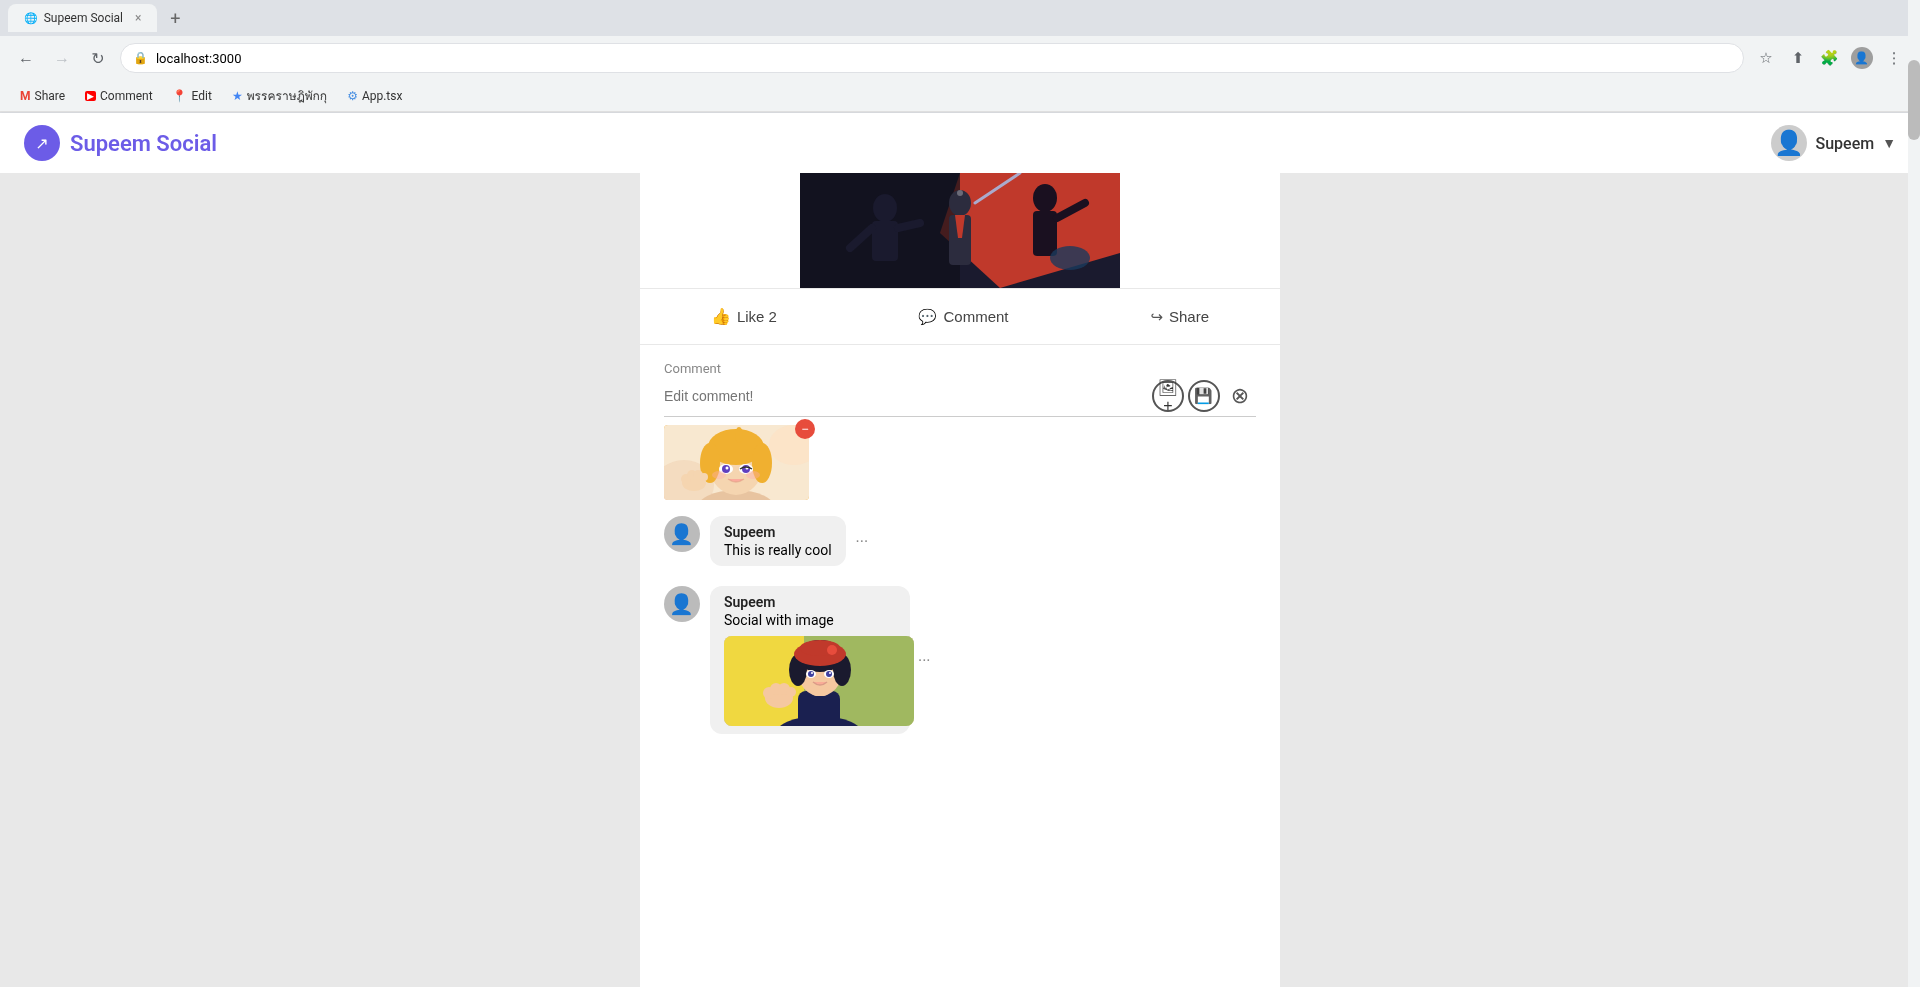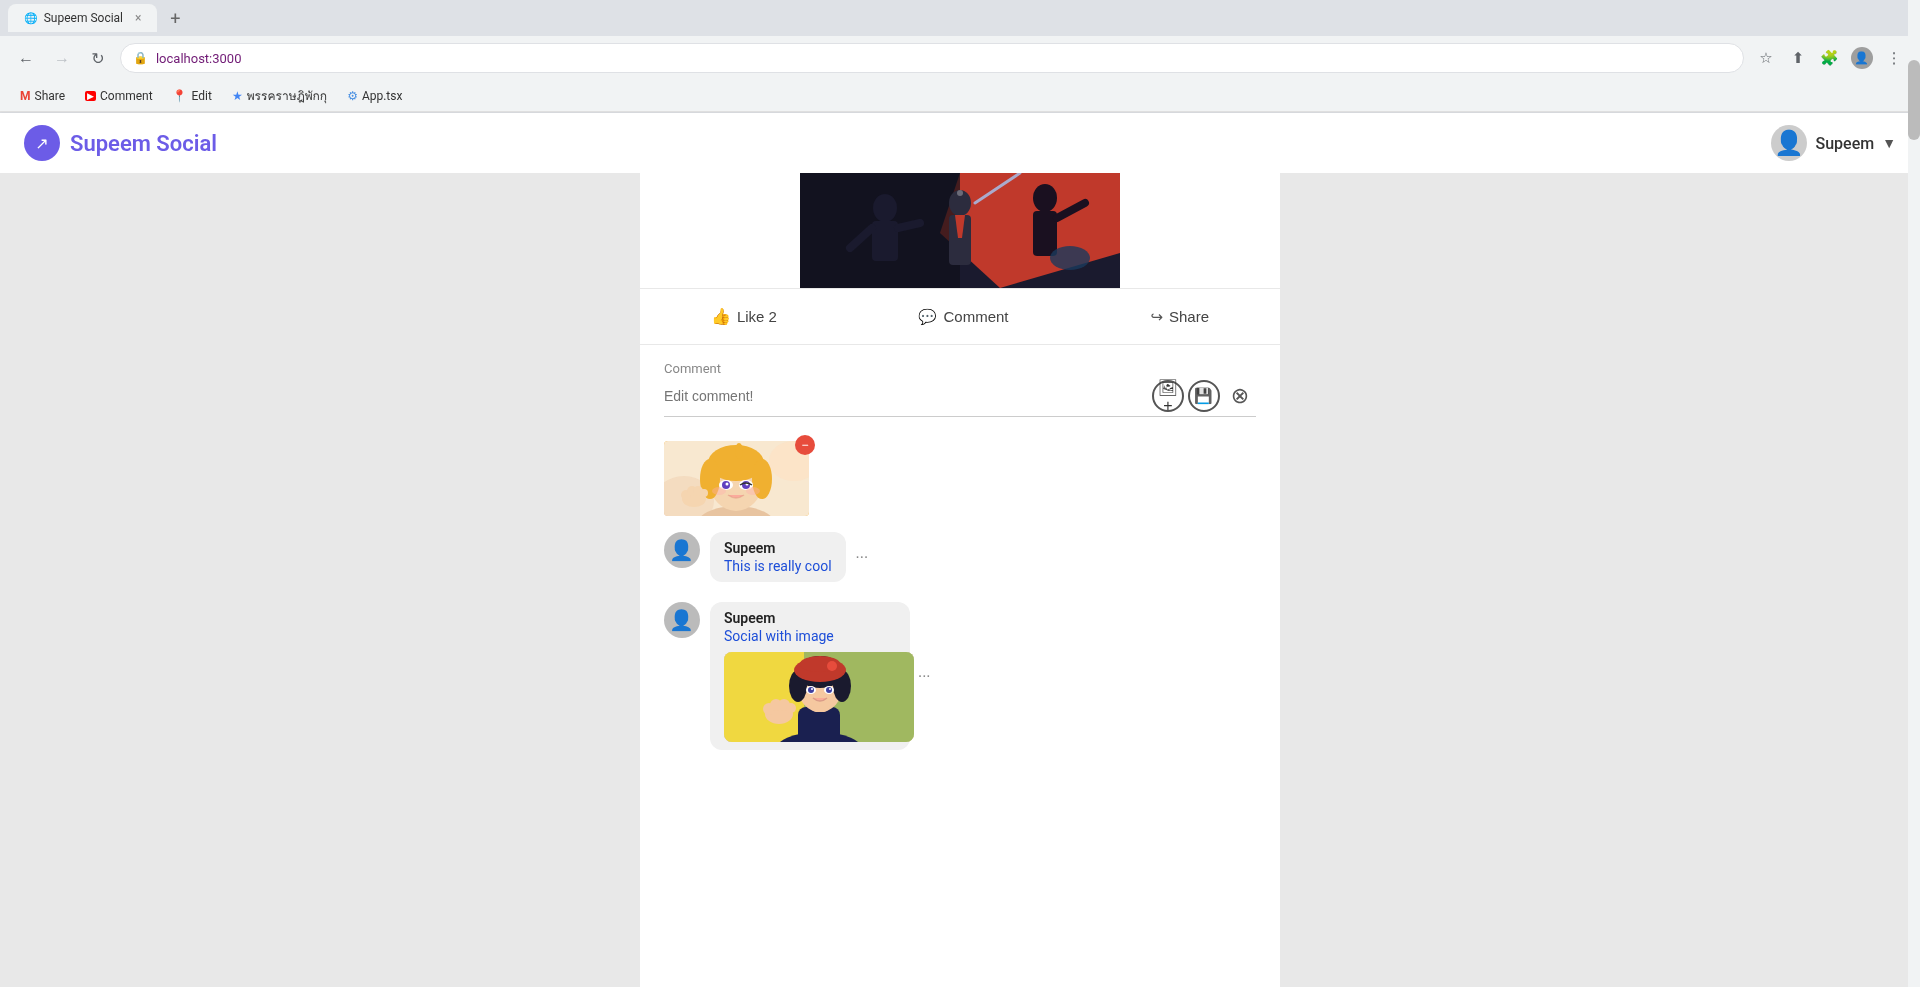--- a/index.html
+++ b/index.html
@@ -57,21 +57,21 @@
       background: #fff;
       border: 1px solid #dfe1e5;
       border-radius: 15px;
       display: flex;
       align-items: center;
       padding: 0 12px;
       font-size: 13px;
       color: #333;
       gap: 8px;
     }
-    .address-bar-url { flex: 1; font-size: 13px; color: #701a75; }
+    .address-bar-url { flex: 1; font-size: 13px; color: #000000; }
     .toolbar-icons {
       display: flex; align-items: center; gap: 4px;
     }
     .toolbar-icon {
       width: 28px; height: 28px;
       border-radius: 50%;
       border: none; background: none;
       cursor: pointer; color: #5f6368;
       display: flex; align-items: center; justify-content: center;
       font-size: 15px;
@@ -194,21 +194,21 @@
     .comment-label {
       font-size: 13px;
       color: #888;
       margin-bottom: 4px;
     }
     .comment-input-row {
       display: flex;
       align-items: center;
       border-bottom: 1px solid #ccc;
       padding-bottom: 4px;
-      margin-bottom: 24px;
+      margin-bottom: 8px;
     }
     .comment-input {
       flex: 1;
       border: none;
       outline: none;
       font-size: 14px;
       color: #888;
       background: transparent;
     }
     .comment-actions {
@@ -282,21 +282,21 @@
       position: relative;
     }
     .comment-author {
       font-size: 14px;
       font-weight: 600;
       color: #222;
       margin-bottom: 2px;
     }
     .comment-text {
       font-size: 14px;
-      color: #1d4ed8;
+      color: #000000;
     }
     .comment-more {
       position: absolute;
       right: -30px;
       top: 50%;
       transform: translateY(-50%);
       cursor: pointer;
       color: #888;
       font-size: 16px;
     }

